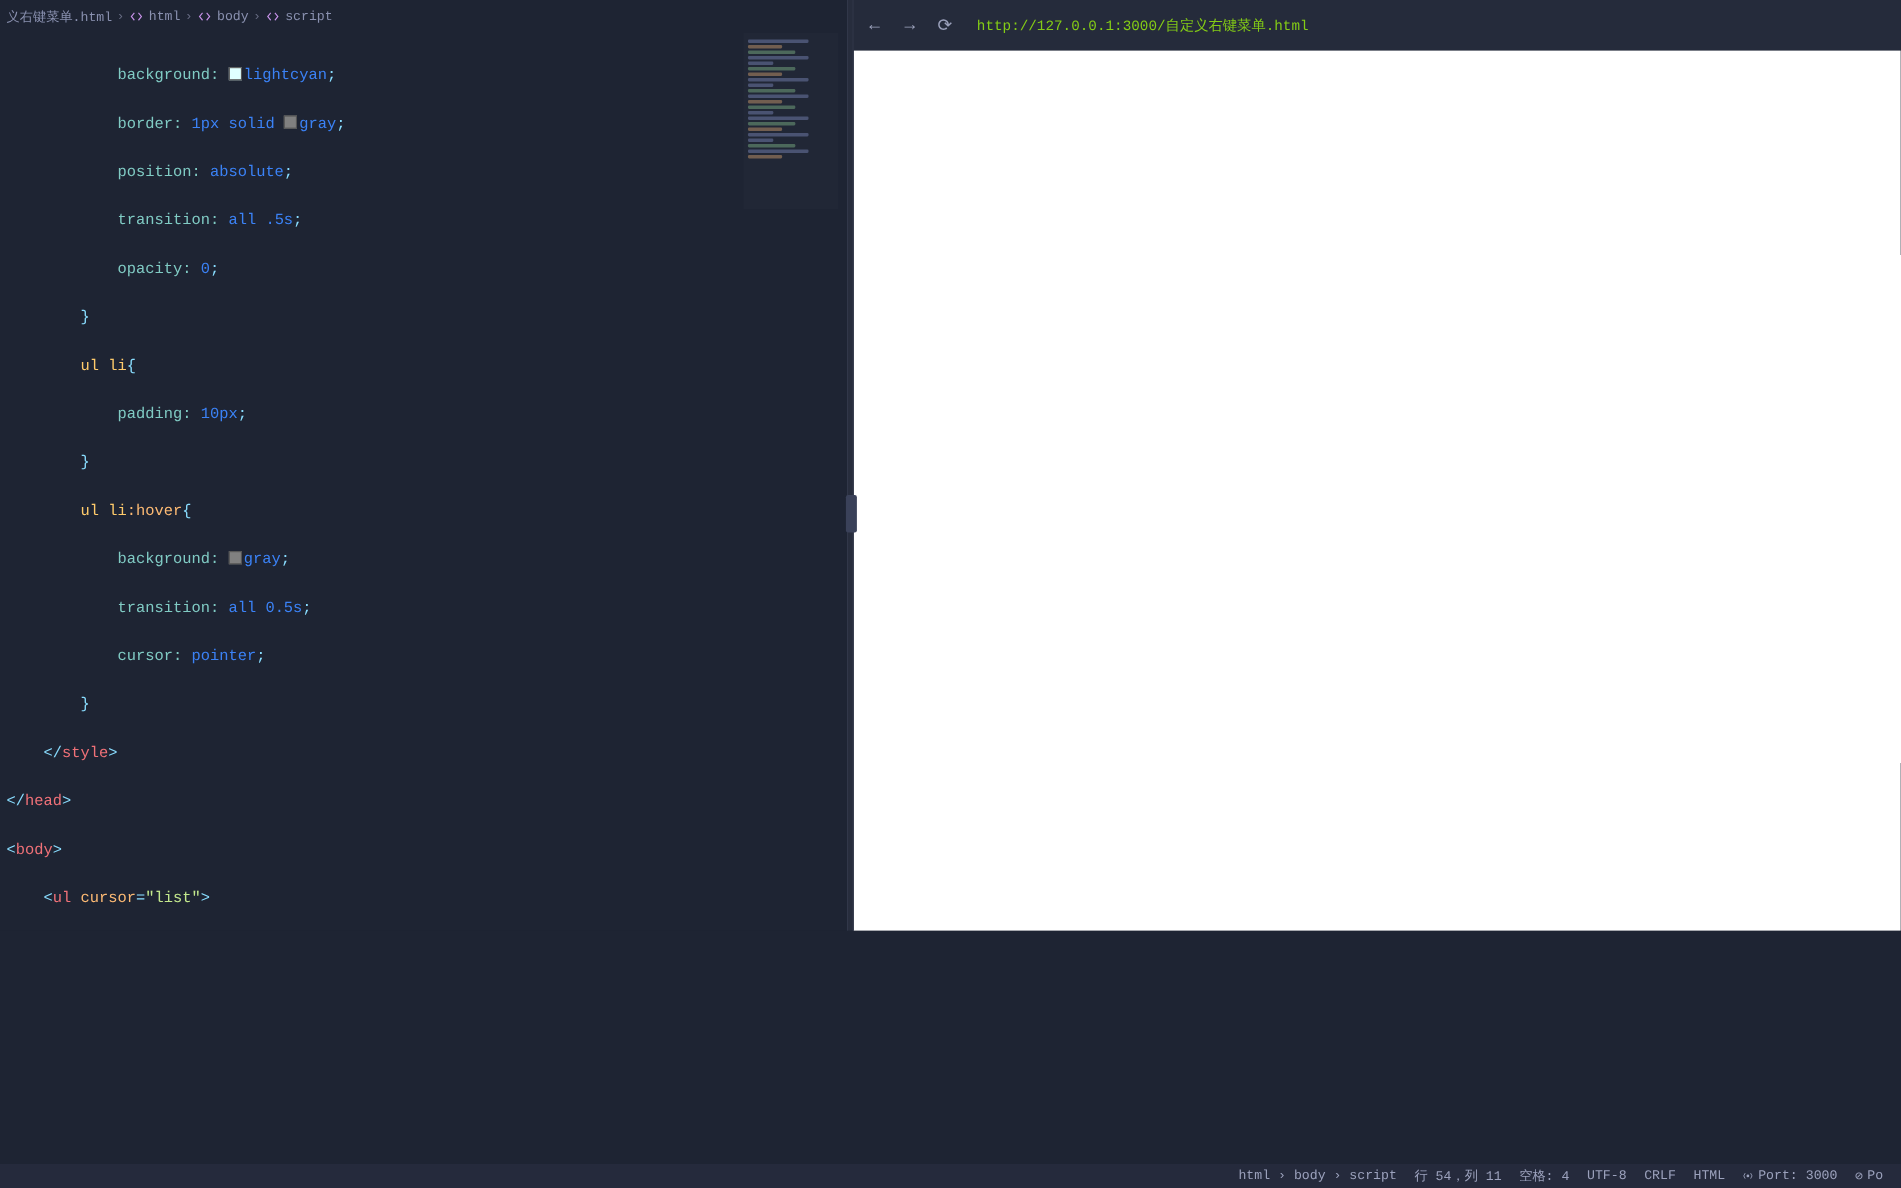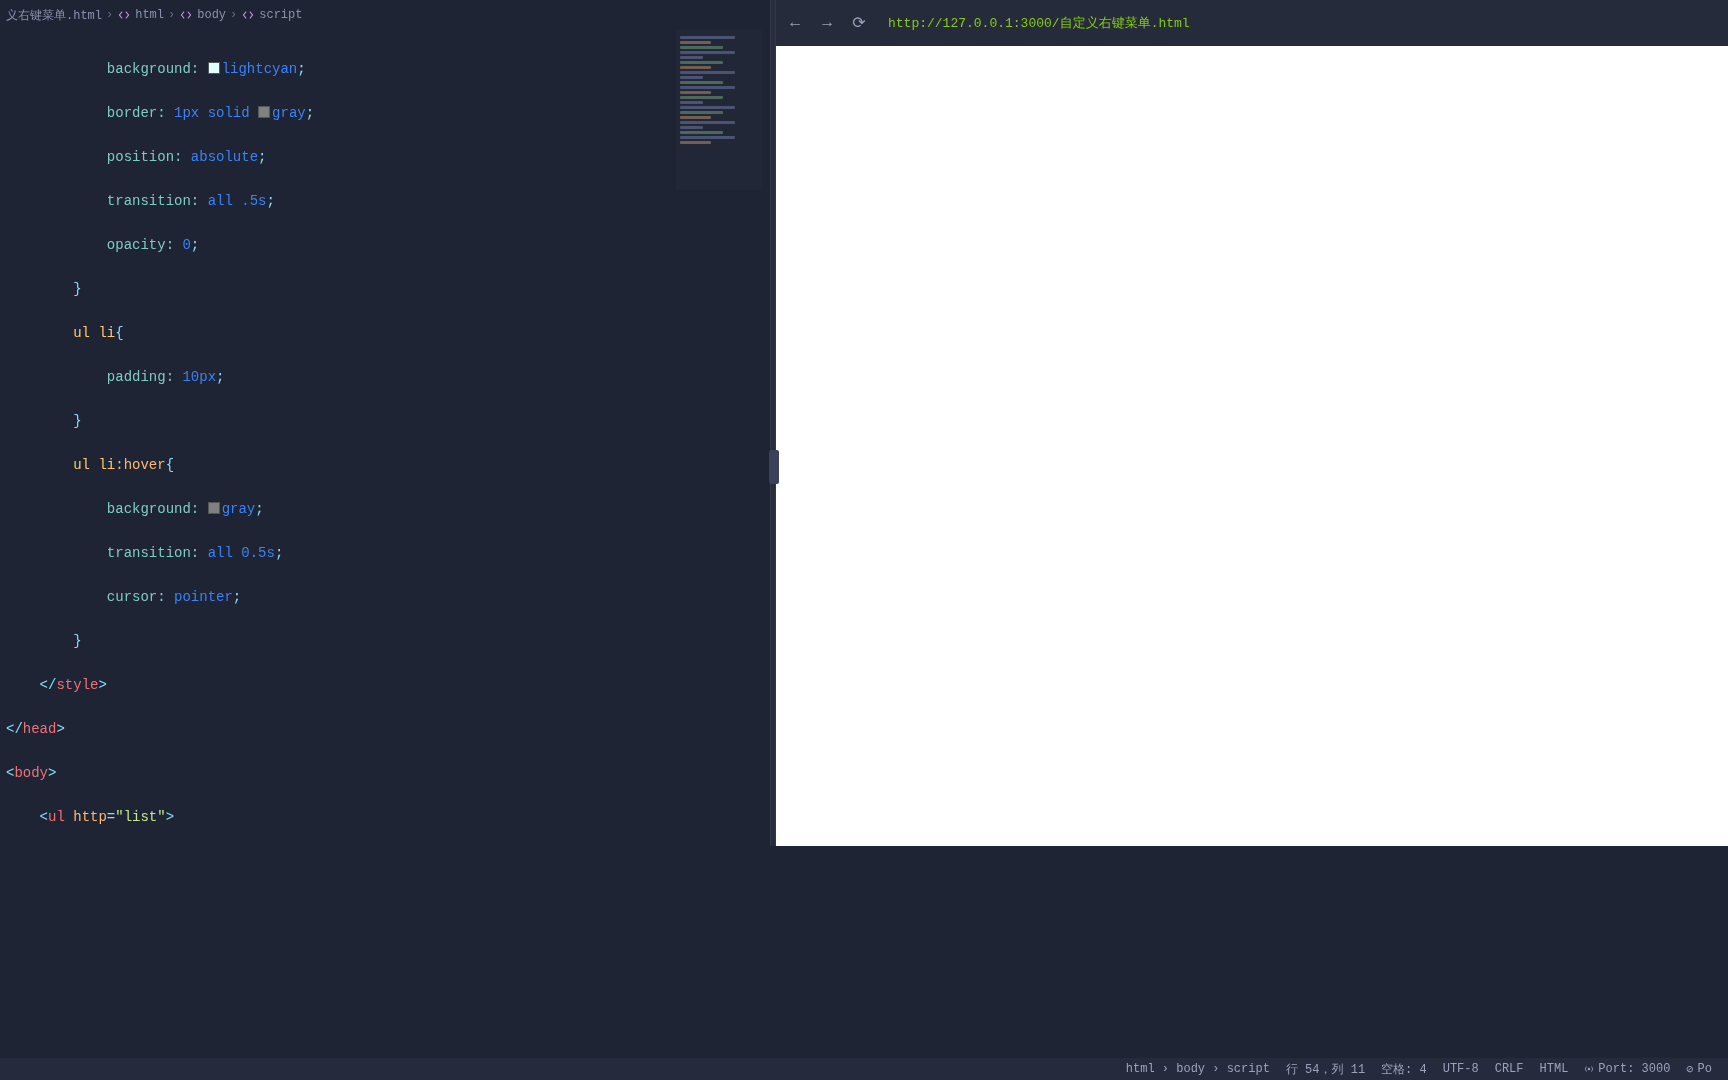--- a/index.html
+++ b/index.html
@@ -169,21 +169,21 @@
 <span class="ln">            <span class="prop">padding: </span><span class="num">10px</span><span class="punct">;</span></span>
 <span class="ln">        <span class="punct">}</span></span>
 <span class="ln">        <span class="attr2">ul</span><span class="attr2"> li</span><span class="attr">:hover</span><span class="punct">{</span></span>
 <span class="ln">            <span class="prop">background: </span><span class="swatch gr"></span><span class="num">gray</span><span class="punct">;</span></span>
 <span class="ln">            <span class="prop">transition: </span><span class="num">all 0.5s</span><span class="punct">;</span></span>
 <span class="ln">            <span class="prop">cursor: </span><span class="num">pointer</span><span class="punct">;</span></span>
 <span class="ln">        <span class="punct">}</span></span>
 <span class="ln">    <span class="punct">&lt;/</span><span class="tag">style</span><span class="punct">&gt;</span></span>
 <span class="ln"><span class="punct">&lt;/</span><span class="tag">head</span><span class="punct">&gt;</span></span>
 <span class="ln"><span class="punct">&lt;</span><span class="tag">body</span><span class="punct">&gt;</span></span>
-<span class="ln">    <span class="punct">&lt;</span><span class="tag">ul</span><span class="attr"> http</span><span class="punct">=</span><span class="string">"list"</span><span class="punct">&gt;</span></span>
+<span class="ln">    <span class="punct">&lt;</span><span class="tag">ul</span><span class="attr"> cursor</span><span class="punct">=</span><span class="string">"list"</span><span class="punct">&gt;</span></span>
 
 
 
 
 
 
 
 
 
 

